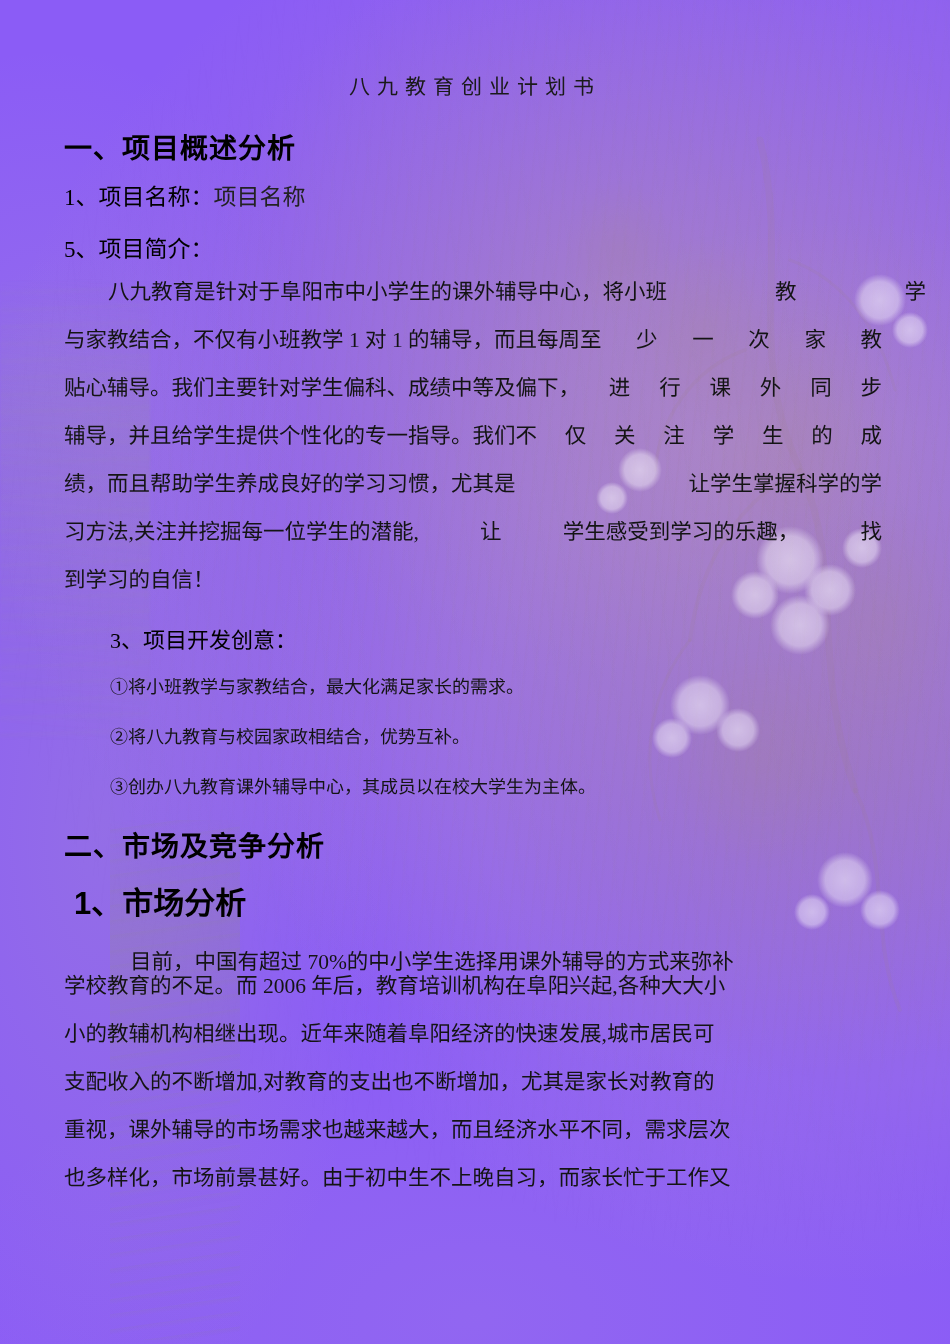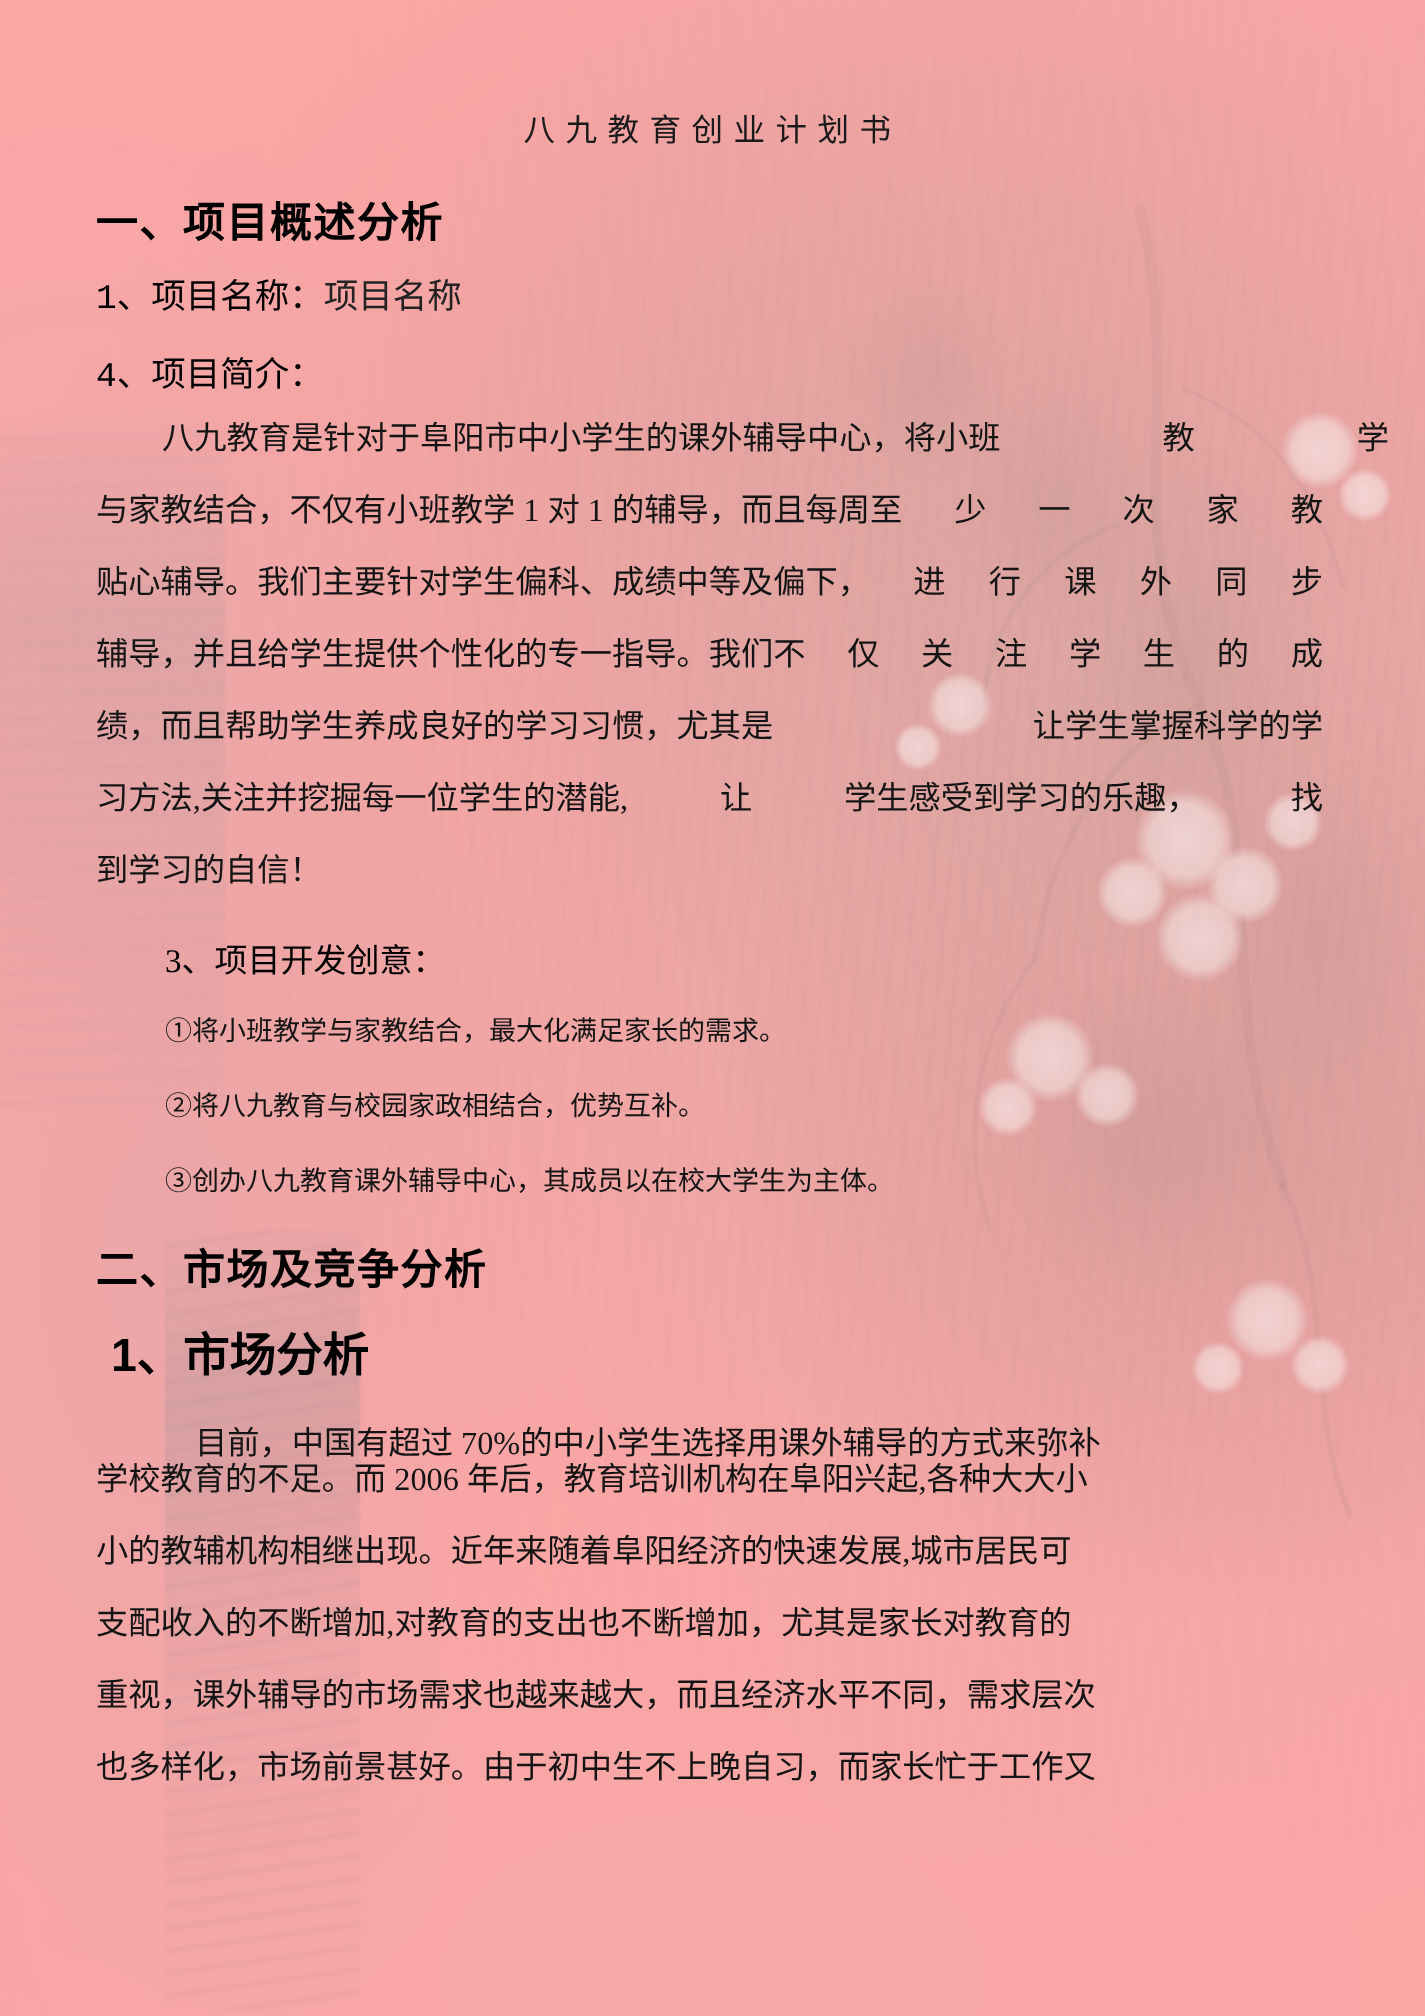--- a/index.html
+++ b/index.html
@@ -7,21 +7,21 @@
     margin: 0;
     padding: 0;
     background: #ffffff;
   }
 
   .page {
     position: relative;
     width: 950px;
     height: 1344px;
     overflow: hidden;
-    background: #fca5a5;
+    background: #8b5cf6;
     font-family: "Liberation Serif", "DejaVu Serif", serif;
     color: #111111;
   }
 
   
   .wm {
     position: absolute;
     pointer-events: none;
     z-index: 0;
   }
@@ -118,21 +118,21 @@
     font-family: "Liberation Sans", "DejaVu Sans", sans-serif;
   }
 
   .h2 .plain {
     font-weight: normal;
     font-family: "Liberation Serif", "DejaVu Serif", serif;
     color: #222;
   }
 
   .h2-num {
-    font-family: Liberation Mono, monospace;
+    font-family: Liberation Serif, serif;
     font-weight: normal;
   }
 
   .h3 {
     position: absolute;
     left: 110px;
     font-size: 22px;
     font-weight: bold;
     color: #000;
     font-family: "Liberation Sans", "DejaVu Sans", sans-serif;
@@ -246,21 +246,21 @@
 
     <div class="doc-title">八九教育创业计划书</div>
 
     <div class="h1" style="top:126px">一、项目概述分析</div>
 
     <div class="h2" style="top:178px">
       <span class="h2-num">1、项目名称：</span><span class="plain">项目名称</span>
     </div>
 
     <div class="h2" style="top:230px">
-      <span class="h2-num">4、项目简介：</span>
+      <span class="h2-num">5、项目简介：</span>
     </div>
 
     <div class="body-line just" style="top:282px; padding-left:44px">
       <span>八九教育是针对于阜阳市中小学生的课外辅导中心，将小班</span>
       <span>教</span>
       <span>学</span>
     </div>
 
     <div class="body-line just" style="top:330px">
       <span>与家教结合，不仅有小班教学 1 对 1 的辅导，而且每周至</span>

